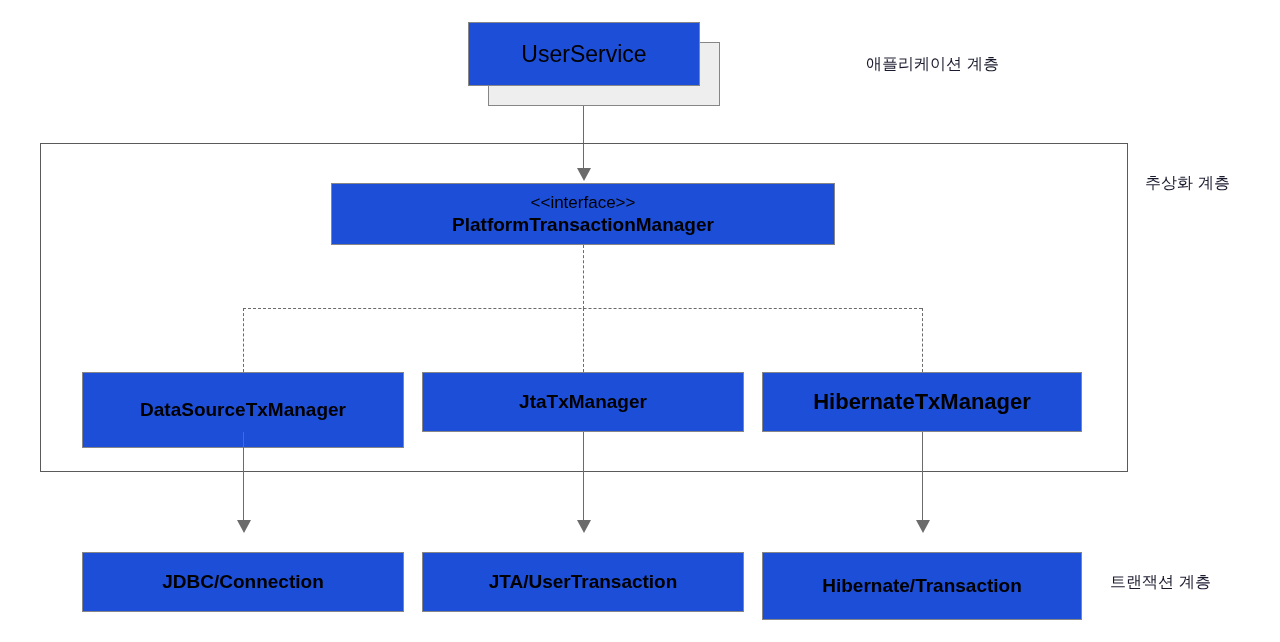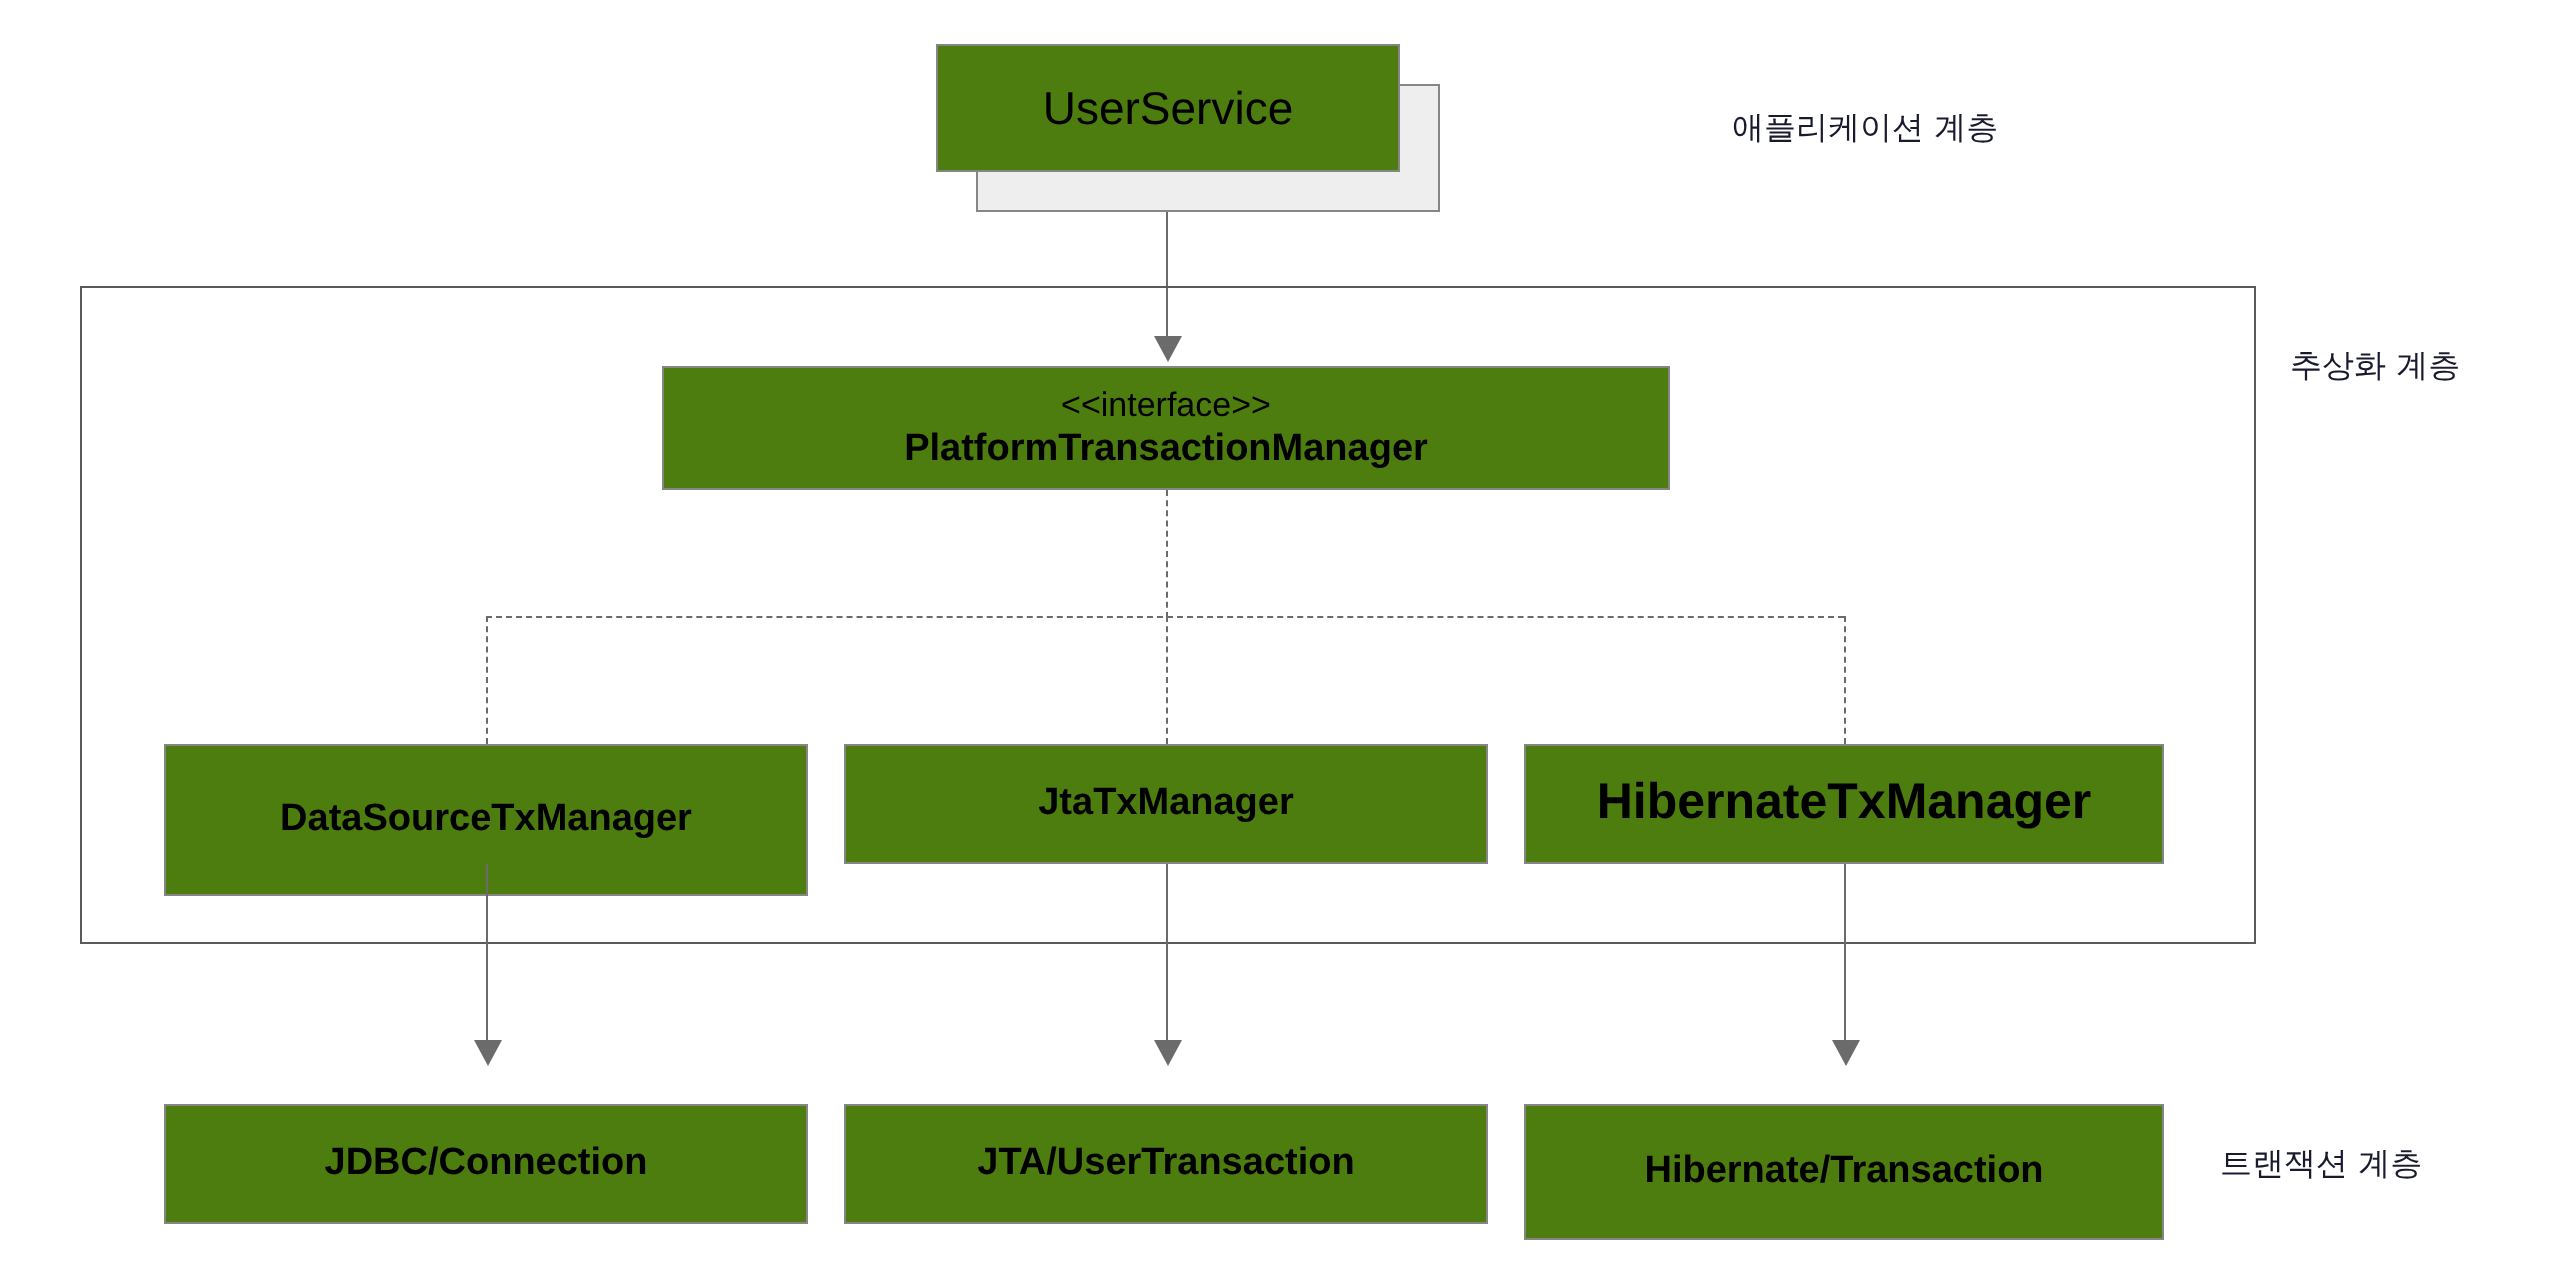--- a/index.html
+++ b/index.html
@@ -16,21 +16,21 @@
   #canvas {
     position: relative;
     width: 1280px;
     height: 642px;
     background: #ffffff;
   }
   
   .node {
     position: absolute;
     box-sizing: border-box;
-    background: #4d7c0f;
+    background: #1d4ed8;
     border: 1px solid #868686;
     display: flex;
     flex-direction: column;
     align-items: center;
     justify-content: center;
     text-align: center;
     color: #000000;
     line-height: 1.25;
   }
   .node.bold { font-weight: bold; }
@@ -121,21 +121,21 @@
   <div class="vline dashed" style="left:922px; top:308px; height:64px;"></div>
 
   <div class="node bold" style="left:82px; top:372px; width:322px; height:76px; font-size:19px;">
     <span>DataSourceTxManager</span>
   </div>
 
   <div class="node bold" style="left:422px; top:372px; width:322px; height:60px; font-size:19px;">
     <span>JtaTxManager</span>
   </div>
 
-  <div class="node bold" style="left:762px; top:372px; width:320px; height:60px; font-size:25px;">
+  <div class="node bold" style="left:762px; top:372px; width:320px; height:60px; font-size:22px;">
     <span>HibernateTxManager</span>
   </div>
 
   <div class="vline" style="left:243px; top:432px; height:88px;"></div>
   <div class="arrowhead" style="left:237px; top:520px;"></div>
 
   <div class="vline" style="left:583px; top:432px; height:88px;"></div>
   <div class="arrowhead" style="left:577px; top:520px;"></div>
 
   <div class="vline" style="left:922px; top:432px; height:88px;"></div>

